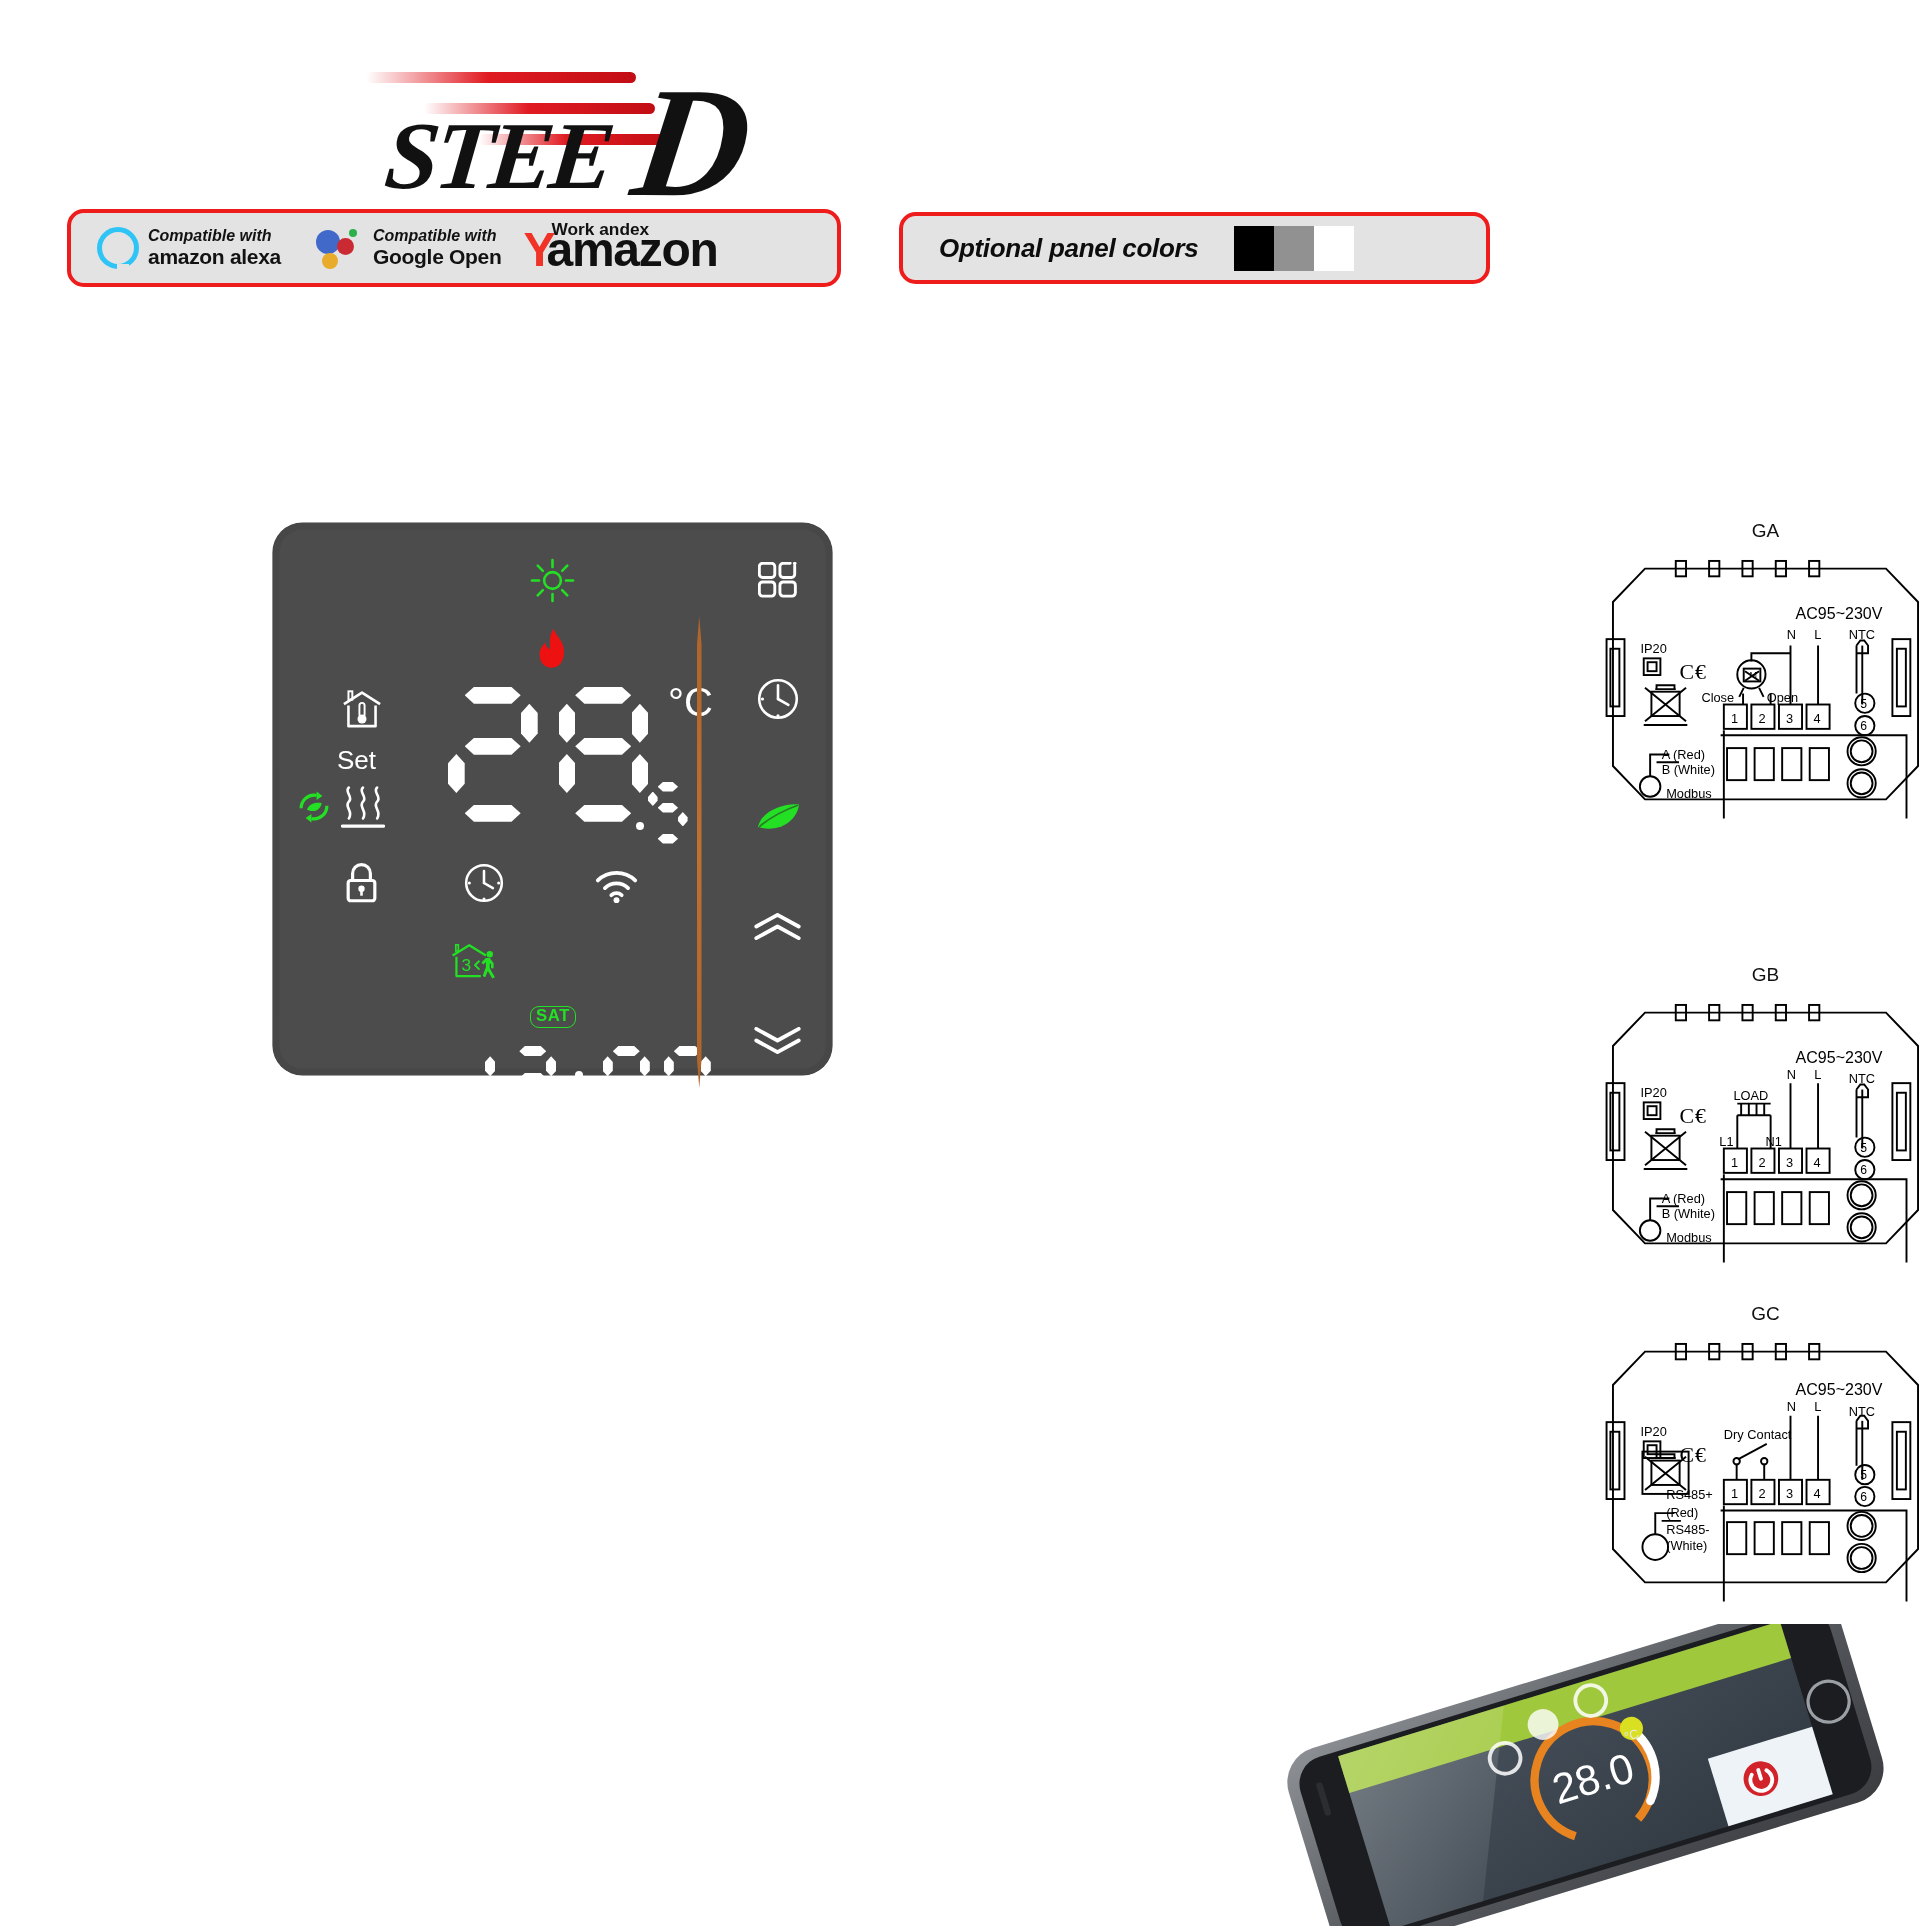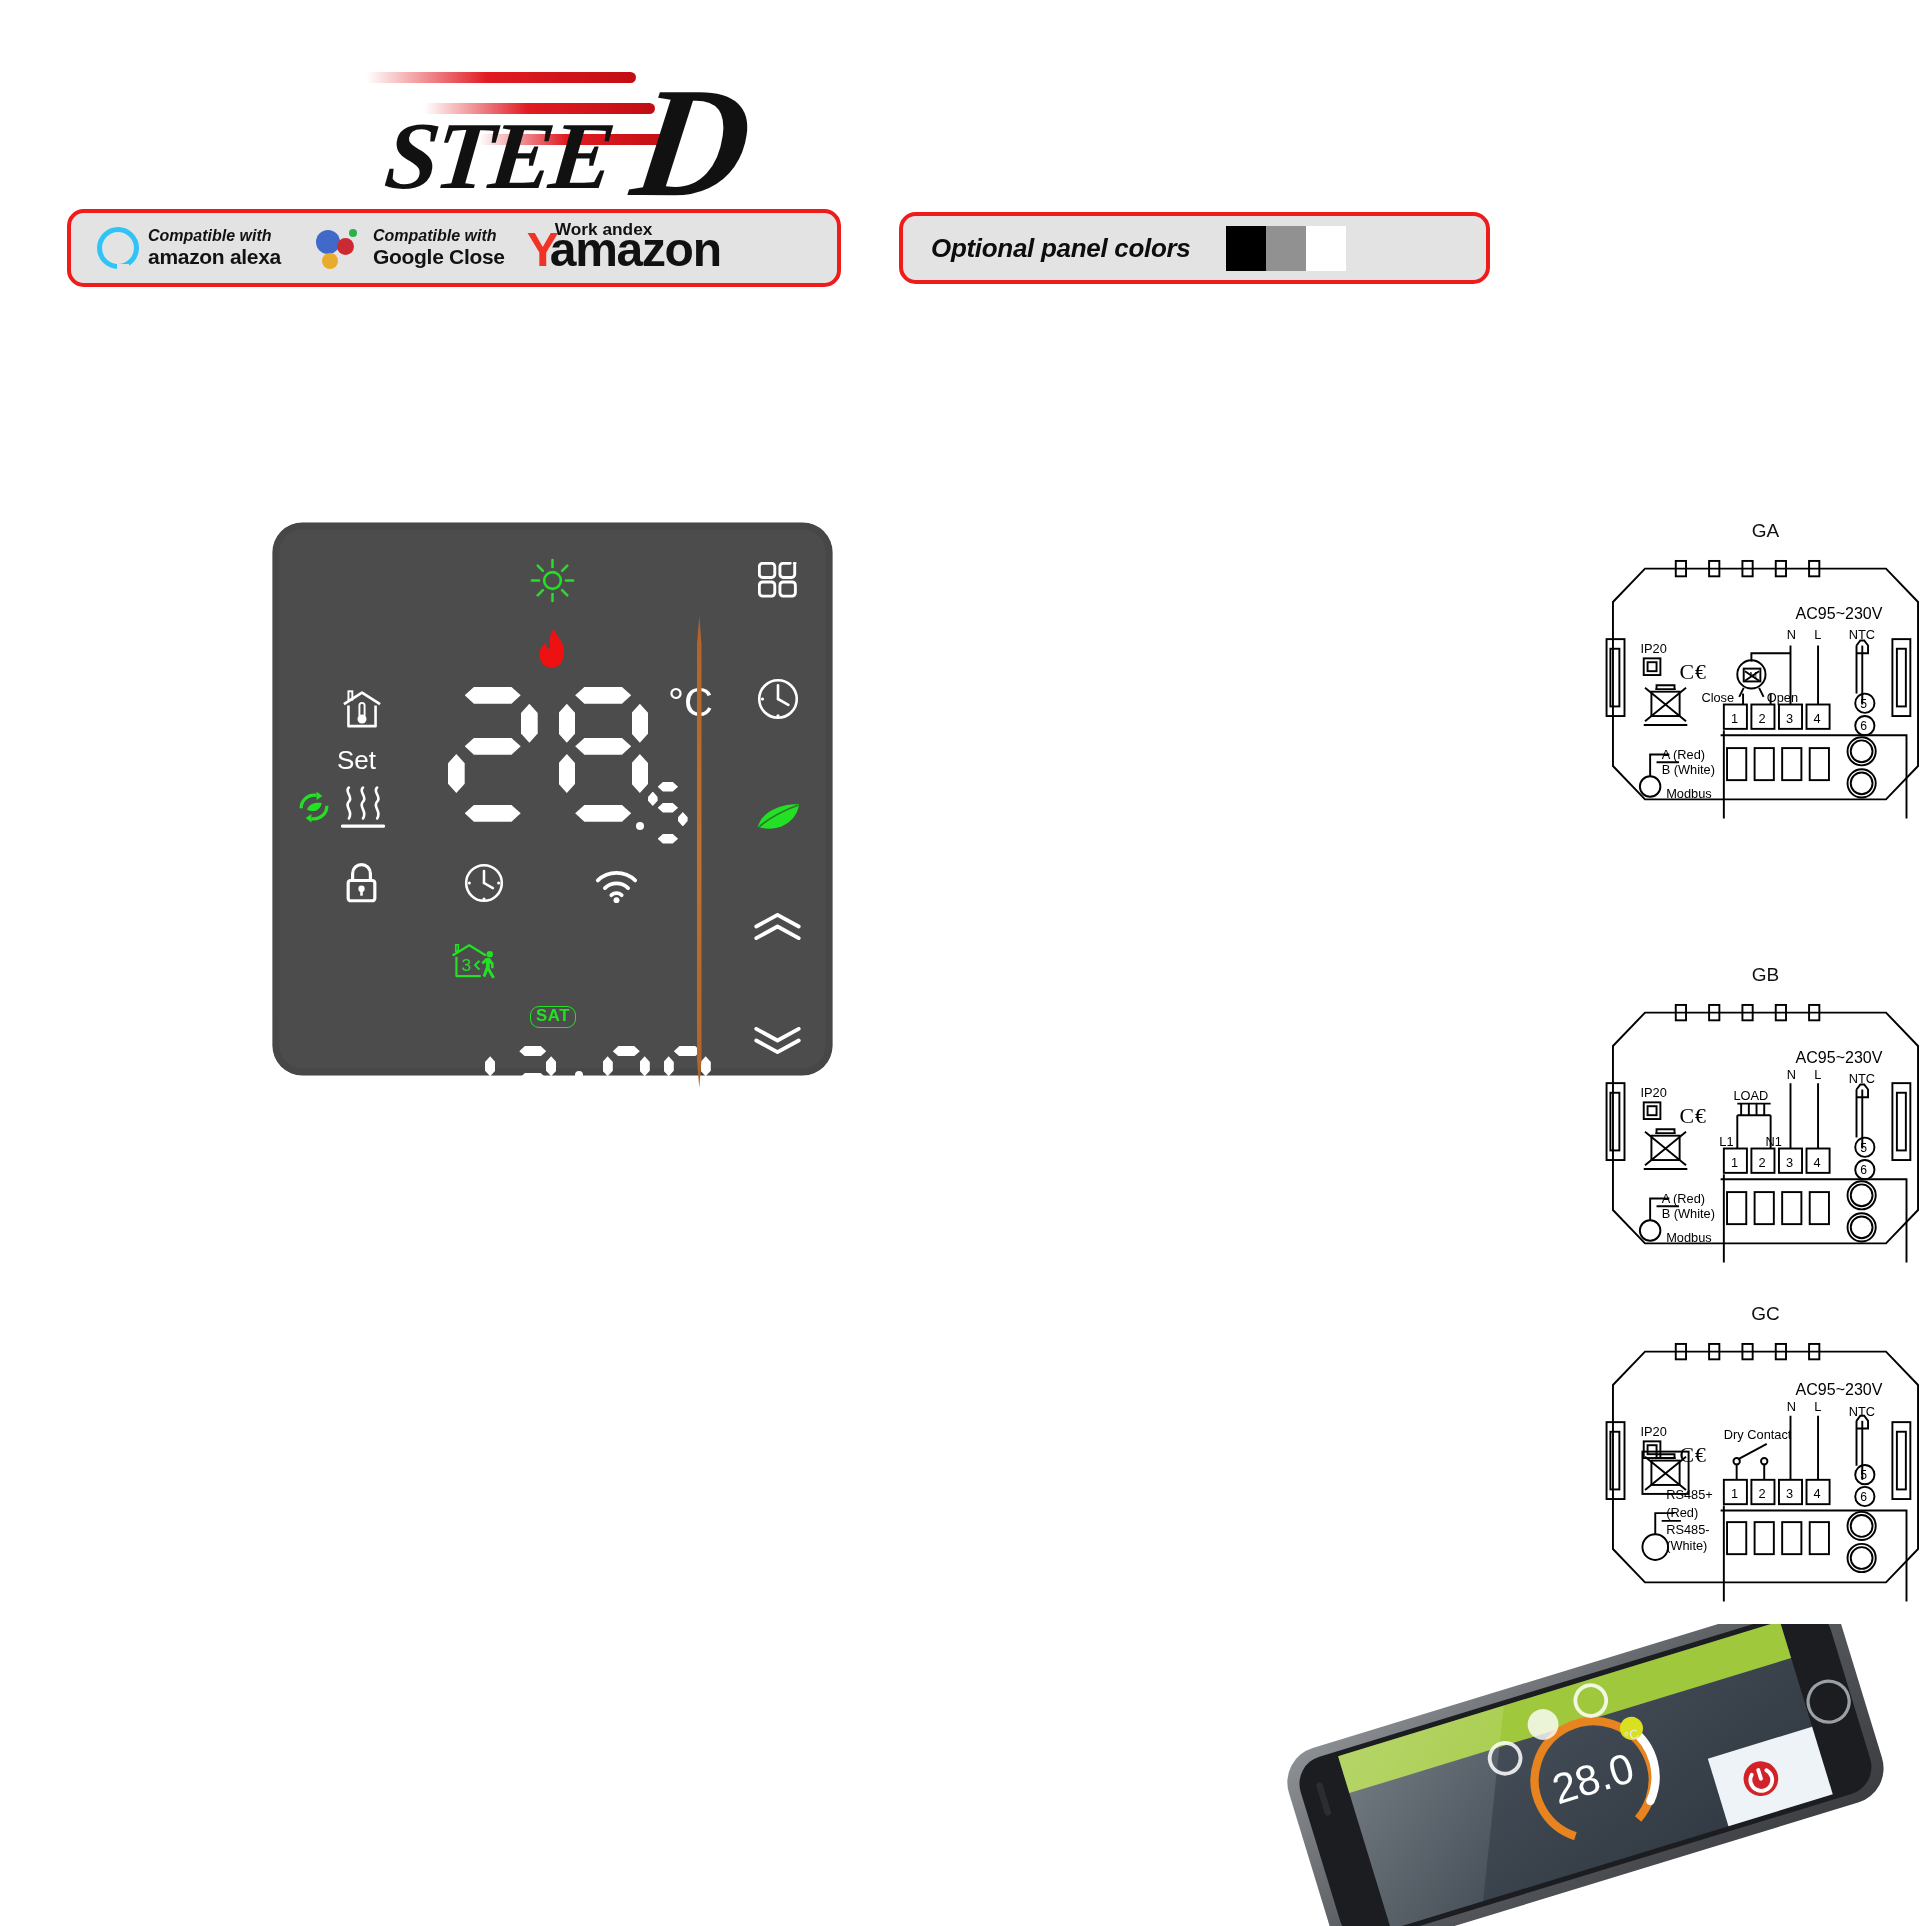--- a/index.html
+++ b/index.html
@@ -68,21 +68,21 @@
   .gd-green{width:8.3px;height:8.3px;background:#2bb04a;left:33px;top:1.9px;}
   .gd-yellow{width:16px;height:16px;background:#e8ab2b;left:6.4px;top:26px;}
 
   
   .yandex-wrap{position:relative;margin-left:22px;width:148px;height:50px;}
   .yandex-y{position:absolute;left:0;top:2.6px;font-size:48px;font-weight:bold;color:#f03326;font-family:"Liberation Sans",sans-serif;line-height:1;}
   .yandex-rest{position:absolute;left:23px;top:2.6px;font-size:48px;font-weight:bold;color:#111;font-family:"Liberation Sans",sans-serif;line-height:1;letter-spacing:-1.3px;}
   .yandex-work{position:absolute;left:28px;top:-3.9px;font-size:17.3px;font-weight:bold;color:#111;white-space:nowrap;}
 
   
-  .pc-row{display:flex;align-items:center;height:100%;padding-left:28px;}
+  .pc-row{display:flex;align-items:center;height:100%;padding-left:36px;}
   .pc-label{font-size:26px;font-style:italic;font-weight:bold;color:#0d0d0d;letter-spacing:-0.3px;}
   .pc-swatches{display:flex;margin-left:35px;}
   .pc-swatches span{display:block;width:40px;height:45px;}
 
   
   #thermostat-device{
     left:273px;top:523px;width:559px;height:552px;
     background:#4c4c4c;border-radius:29.5px;
     box-shadow: inset 0 0 0 6.4px #474747, 0 0 0 0.6px #3f3f3f;
   }
@@ -172,21 +172,21 @@
 
     <div class="va-item" style="margin-left:35px;">
       <div class="ga-dots">
         <i class="gd-blue"></i>
           <i class="gd-red"></i>
           <i class="gd-green"></i>
           <i class="gd-yellow"></i>
       </div>
       <div class="va-text">
         <div class="va-top">Compatible with</div>
-        <div class="va-bottom">Google Close</div>
+        <div class="va-bottom">Google Open</div>
       </div>
     </div>
 
     <div class="yandex-wrap">
       <span class="yandex-y">Y</span>
       <span class="yandex-rest">amazon</span>
       <span class="yandex-work">Work andex</span>
     </div>
 
   </div>

